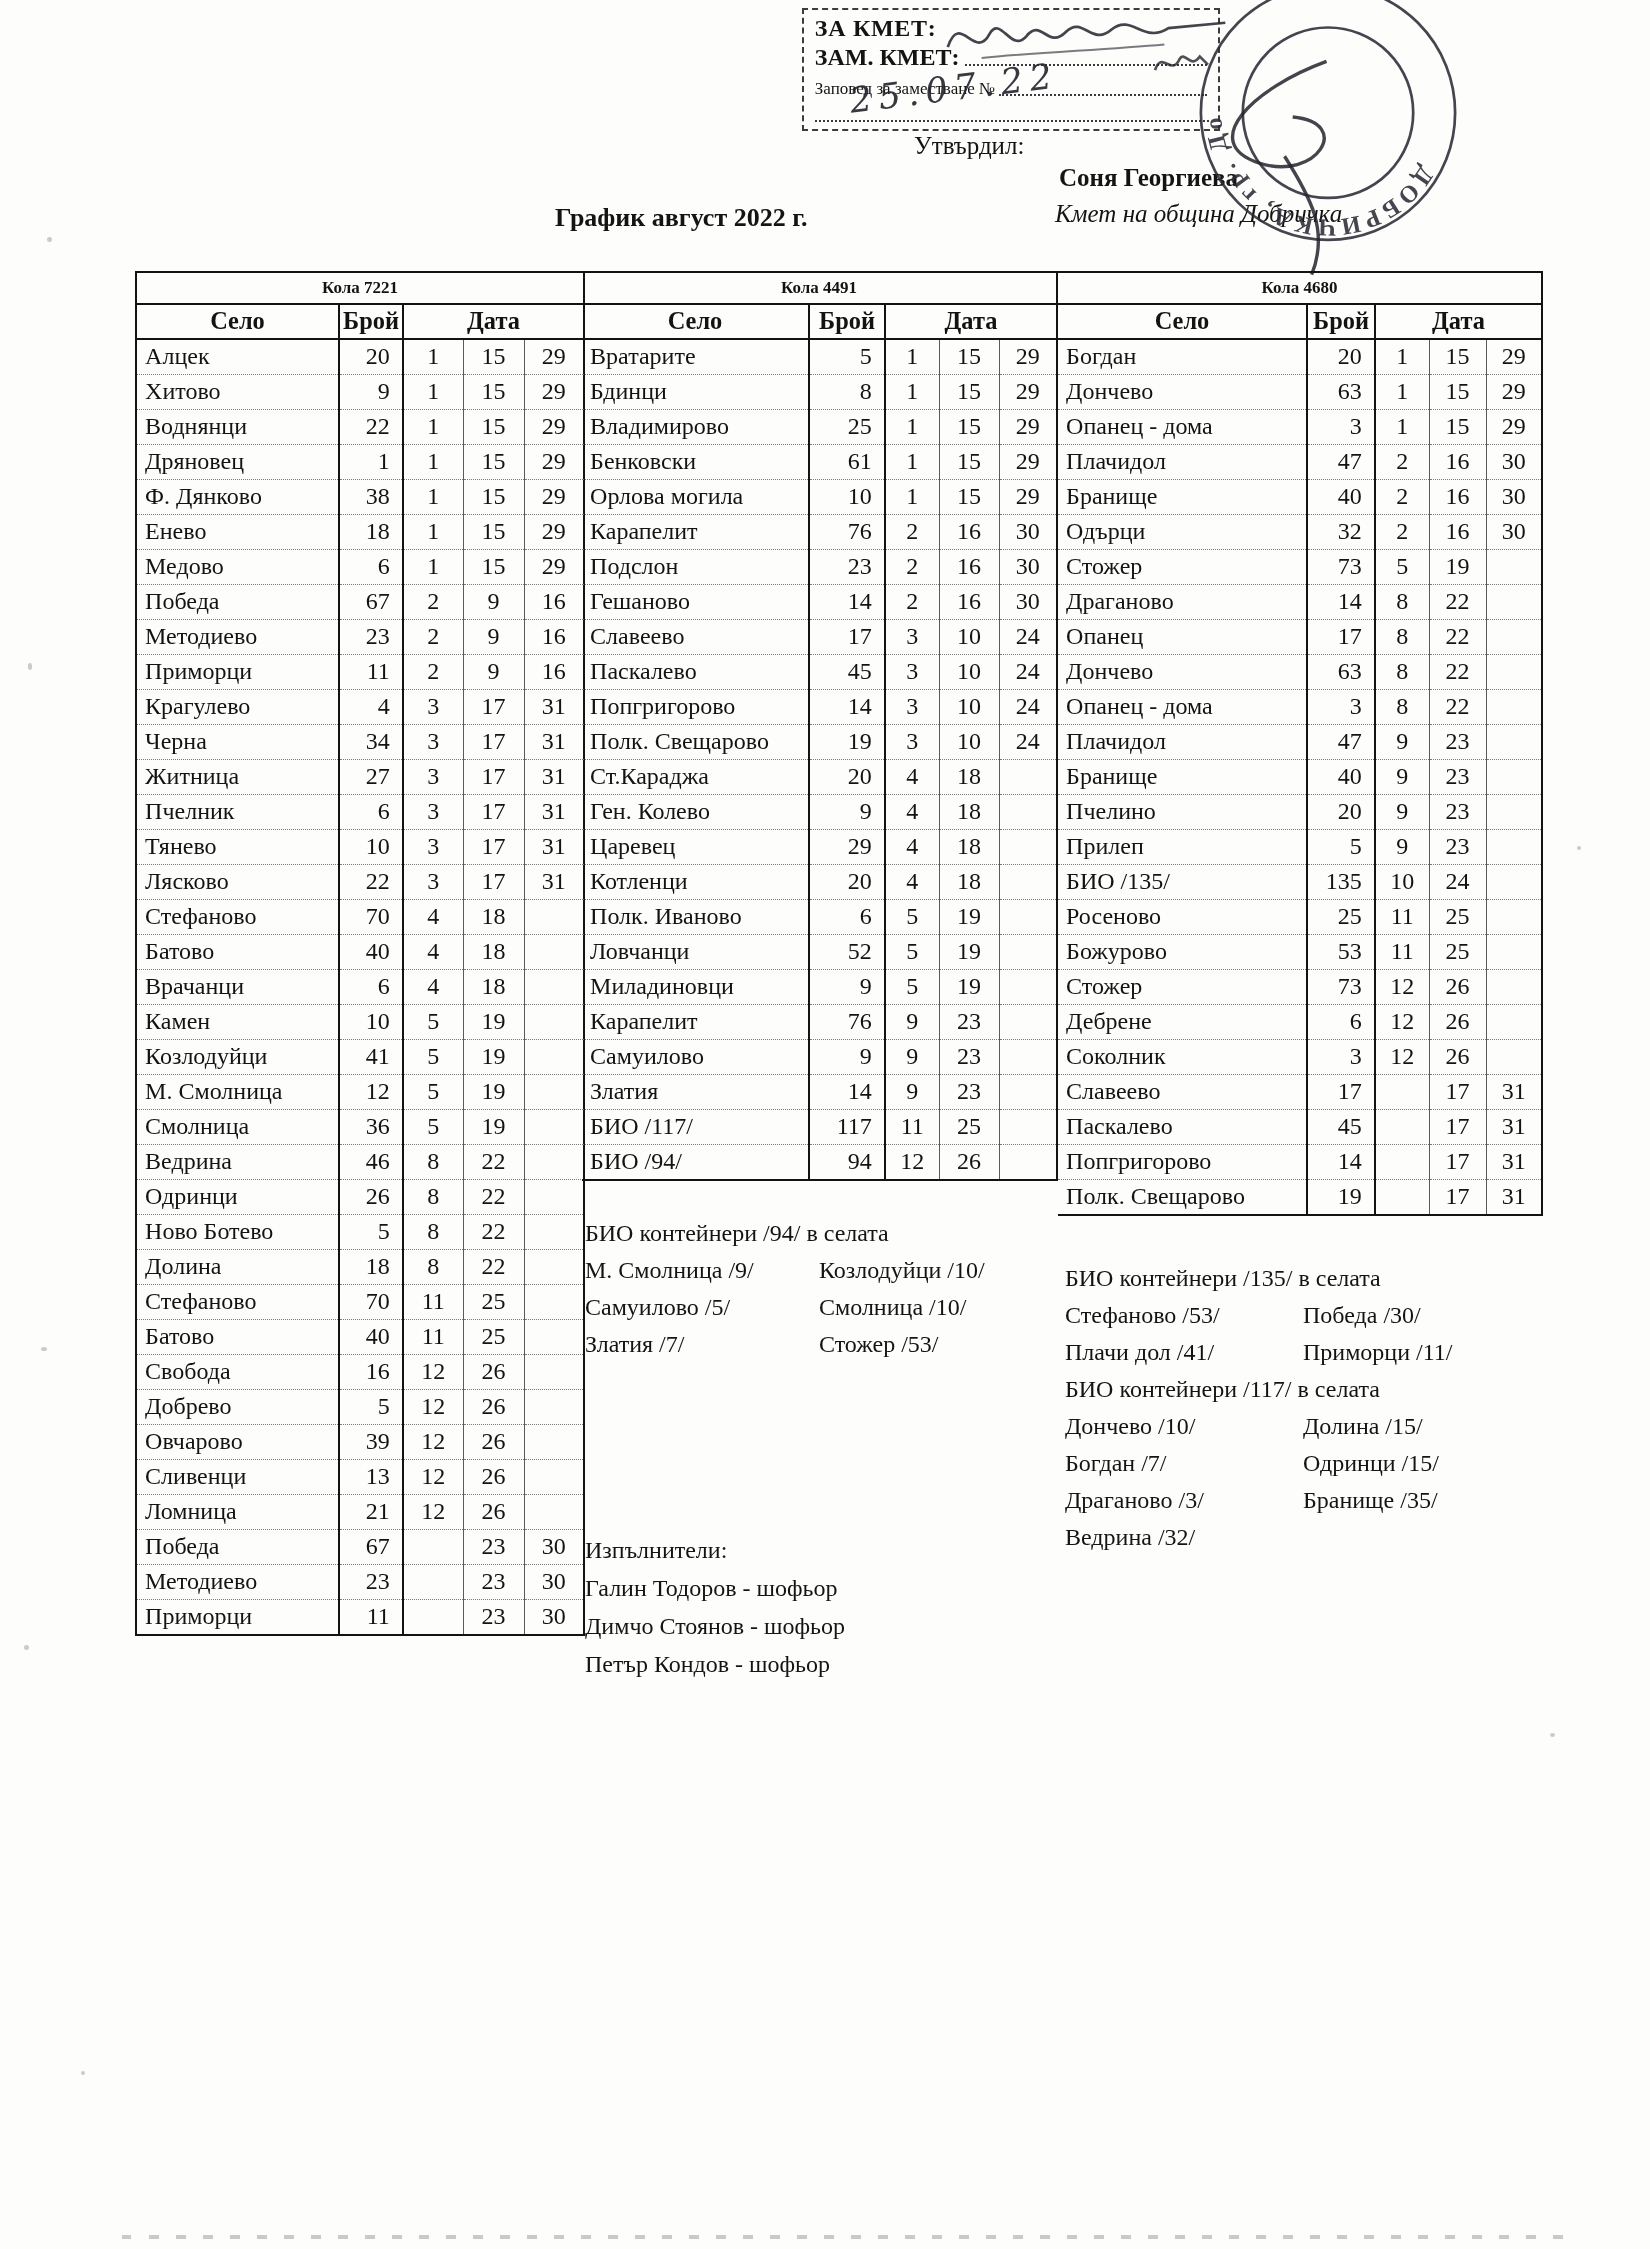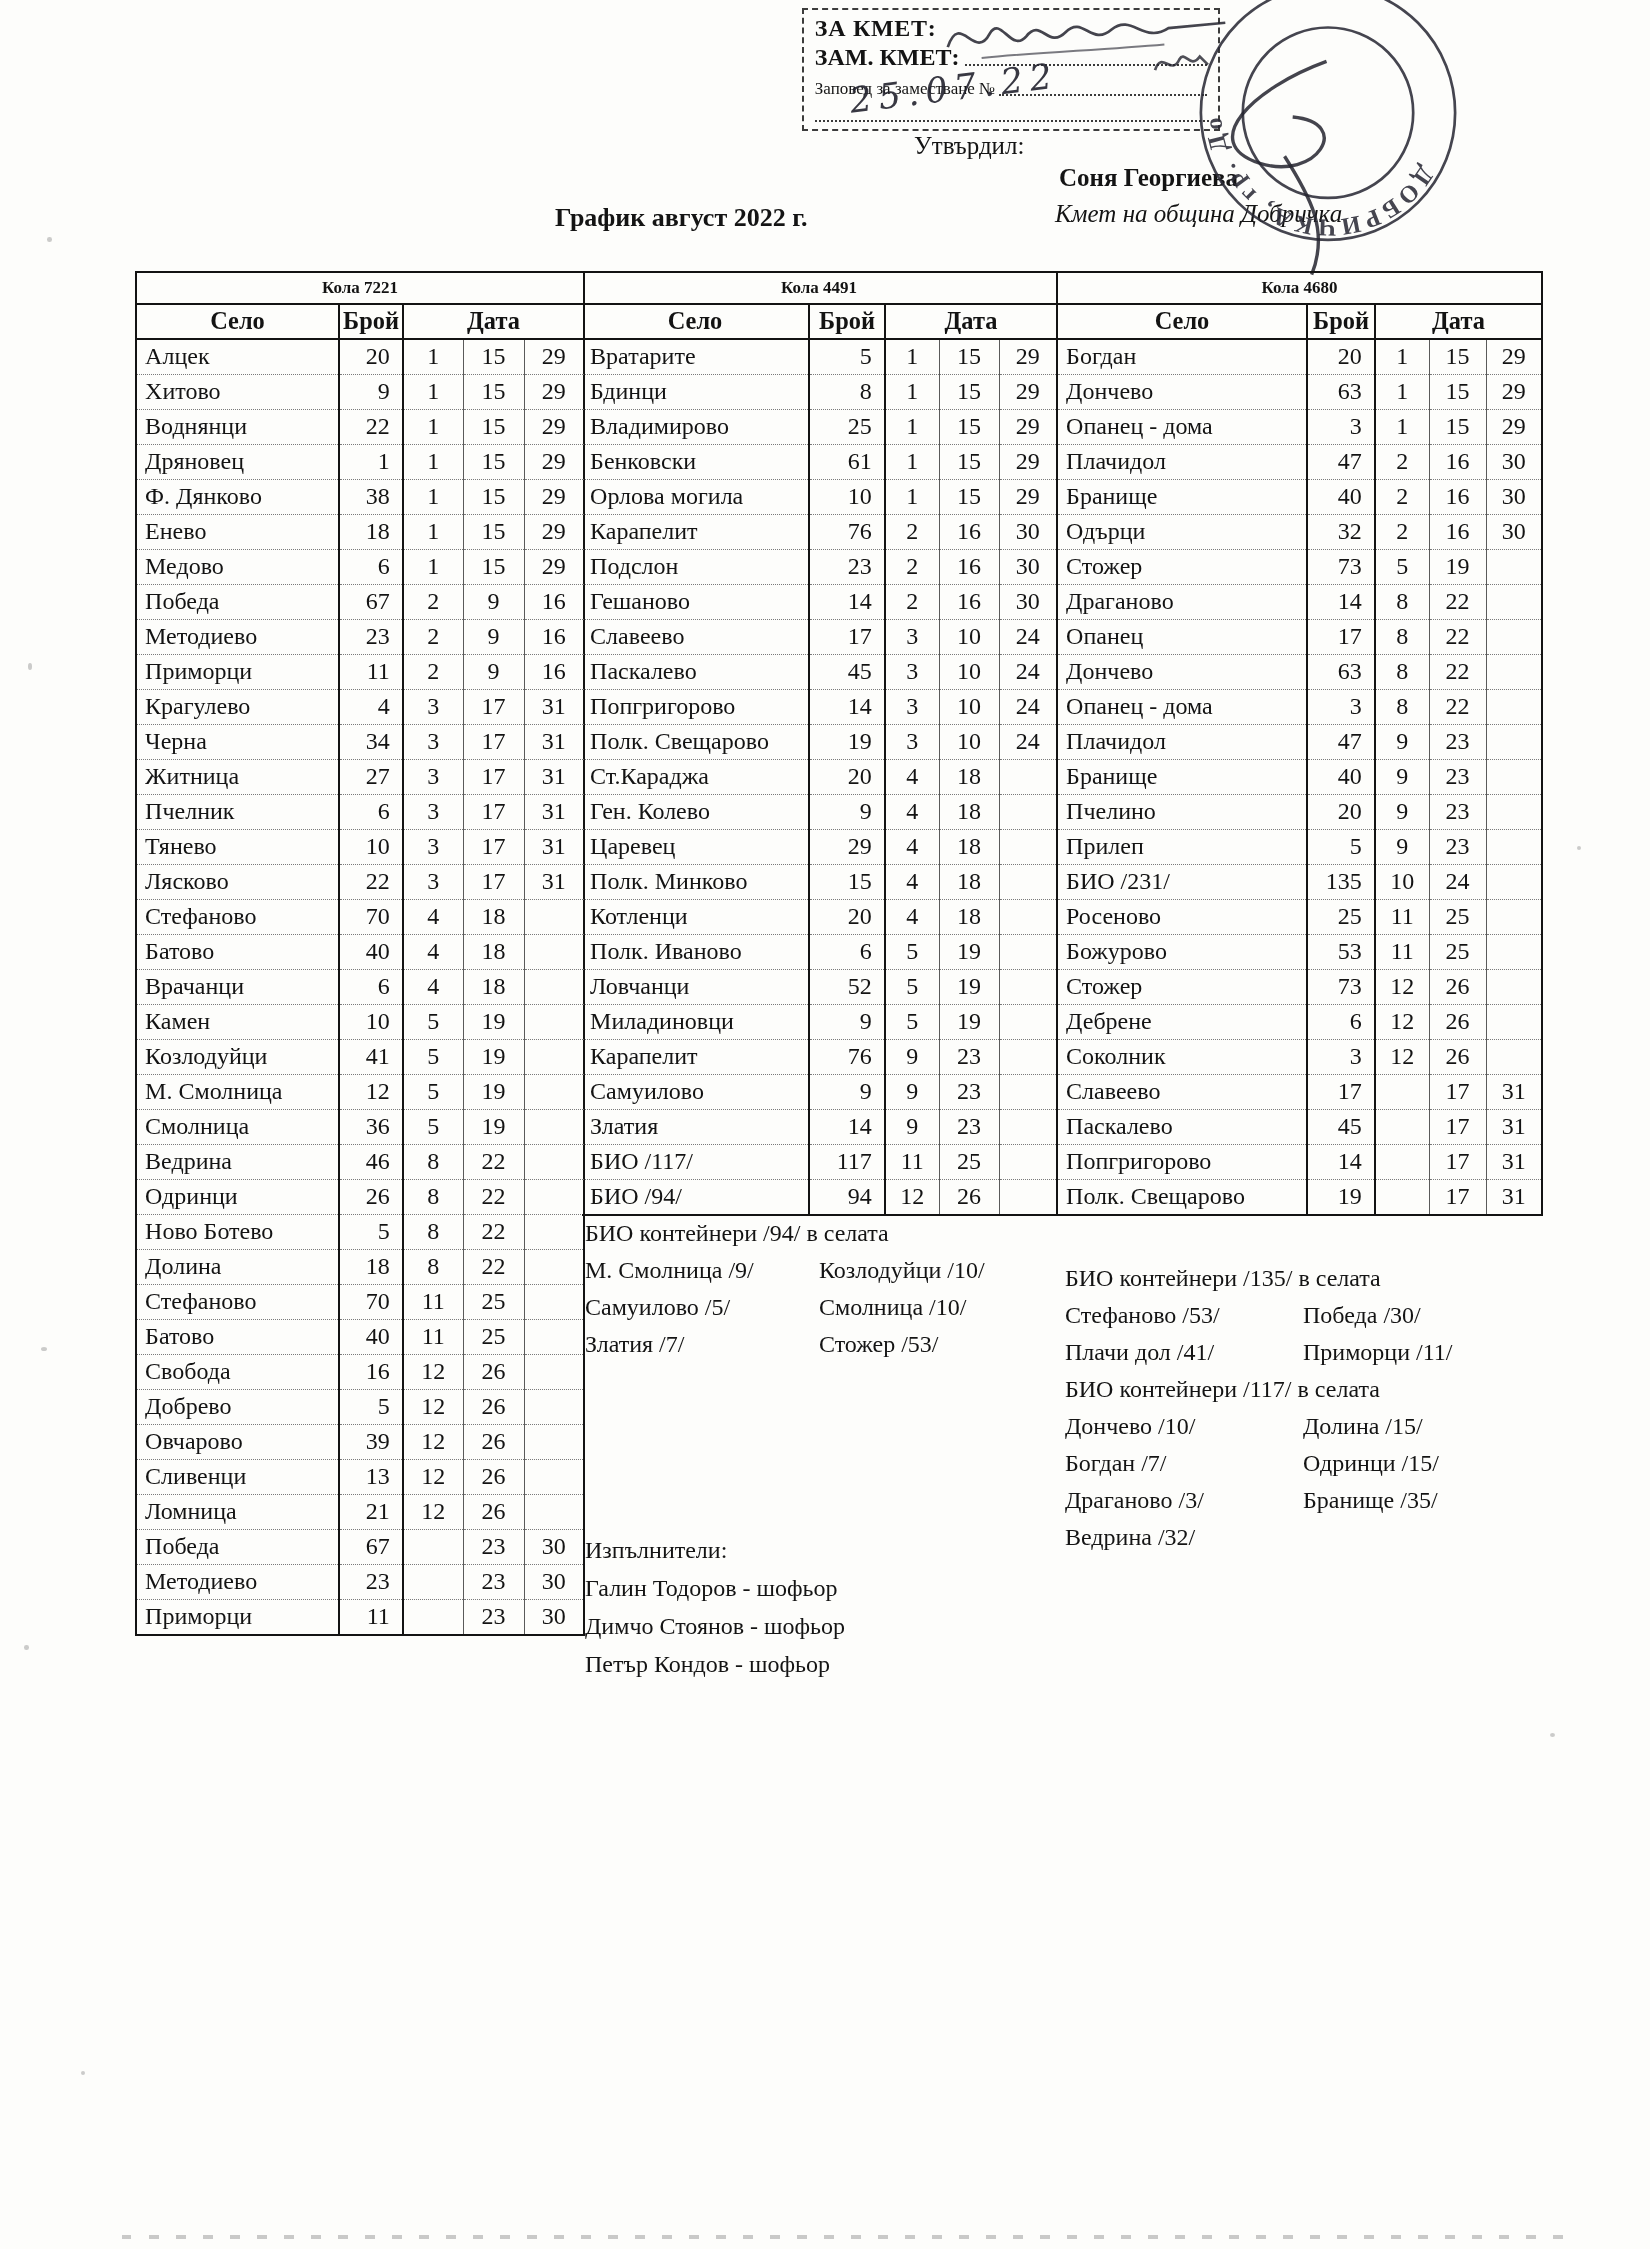--- a/index.html
+++ b/index.html
@@ -518,27 +518,20 @@
             <td class="c-d3"></td>
           </tr>
           <tr>
             <td class="c-selo">Царевец</td>
             <td class="c-broy">29</td>
             <td class="c-d1">4</td>
             <td class="c-d2">18</td>
             <td class="c-d3"></td>
           </tr>
           <tr>
-            <td class="c-selo">Полк. Минково</td>
-            <td class="c-broy">15</td>
-            <td class="c-d1">4</td>
-            <td class="c-d2">18</td>
-            <td class="c-d3"></td>
-          </tr>
-          <tr>
             <td class="c-selo">Котленци</td>
             <td class="c-broy">20</td>
             <td class="c-d1">4</td>
             <td class="c-d2">18</td>
             <td class="c-d3"></td>
           </tr>
           <tr>
             <td class="c-selo">Полк. Иваново</td>
             <td class="c-broy">6</td>
             <td class="c-d1">5</td>
@@ -714,21 +707,21 @@
             <td class="c-d3"></td>
           </tr>
           <tr>
             <td class="c-selo">Прилеп</td>
             <td class="c-broy">5</td>
             <td class="c-d1">9</td>
             <td class="c-d2">23</td>
             <td class="c-d3"></td>
           </tr>
           <tr>
-            <td class="c-selo">БИО /231/</td>
+            <td class="c-selo">БИО /135/</td>
             <td class="c-broy">135</td>
             <td class="c-d1">10</td>
             <td class="c-d2">24</td>
             <td class="c-d3"></td>
           </tr>
           <tr>
             <td class="c-selo">Росеново</td>
             <td class="c-broy">25</td>
             <td class="c-d1">11</td>
             <td class="c-d2">25</td>

